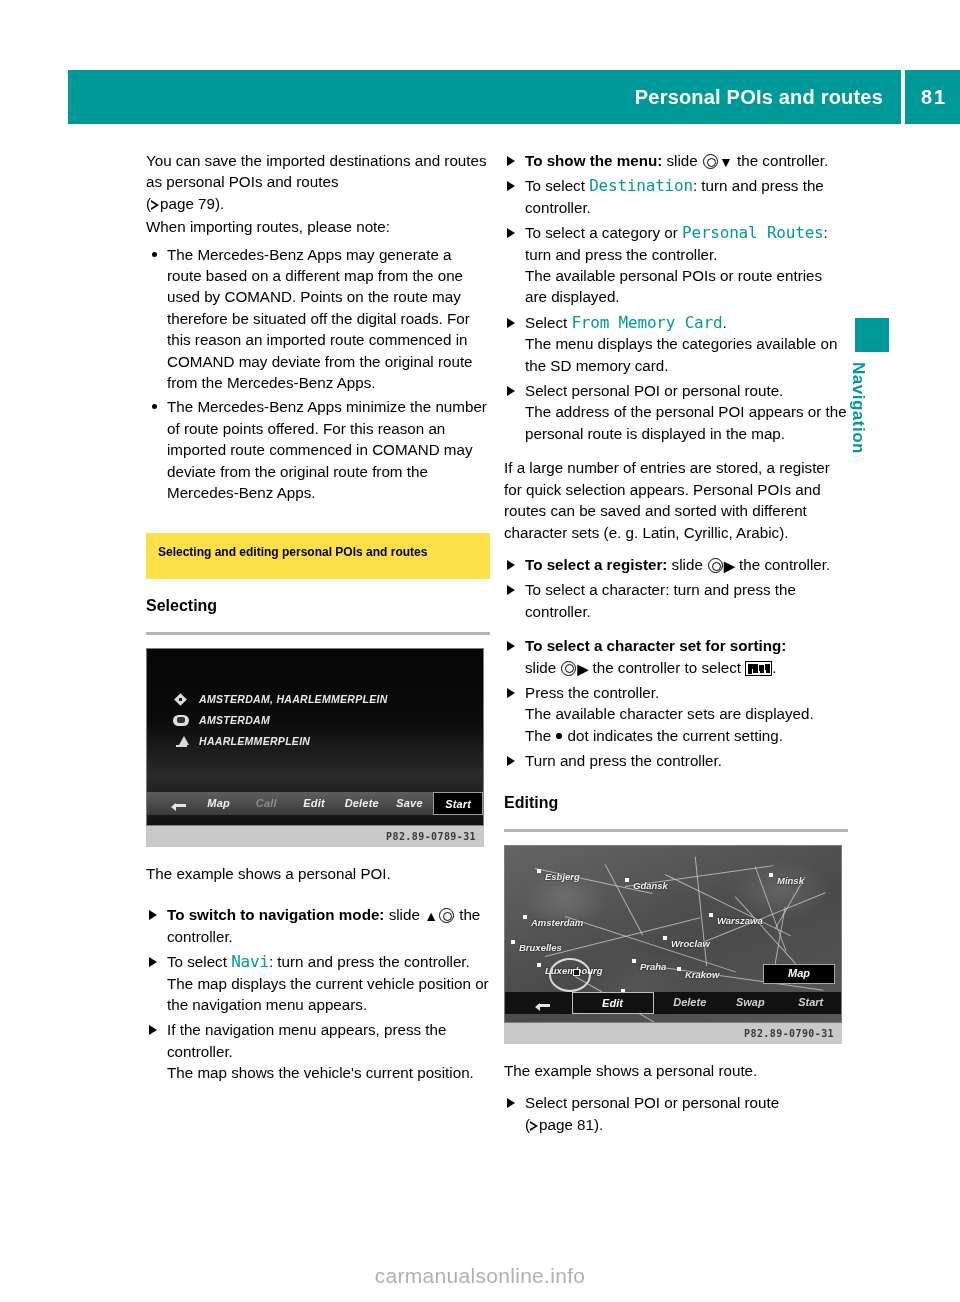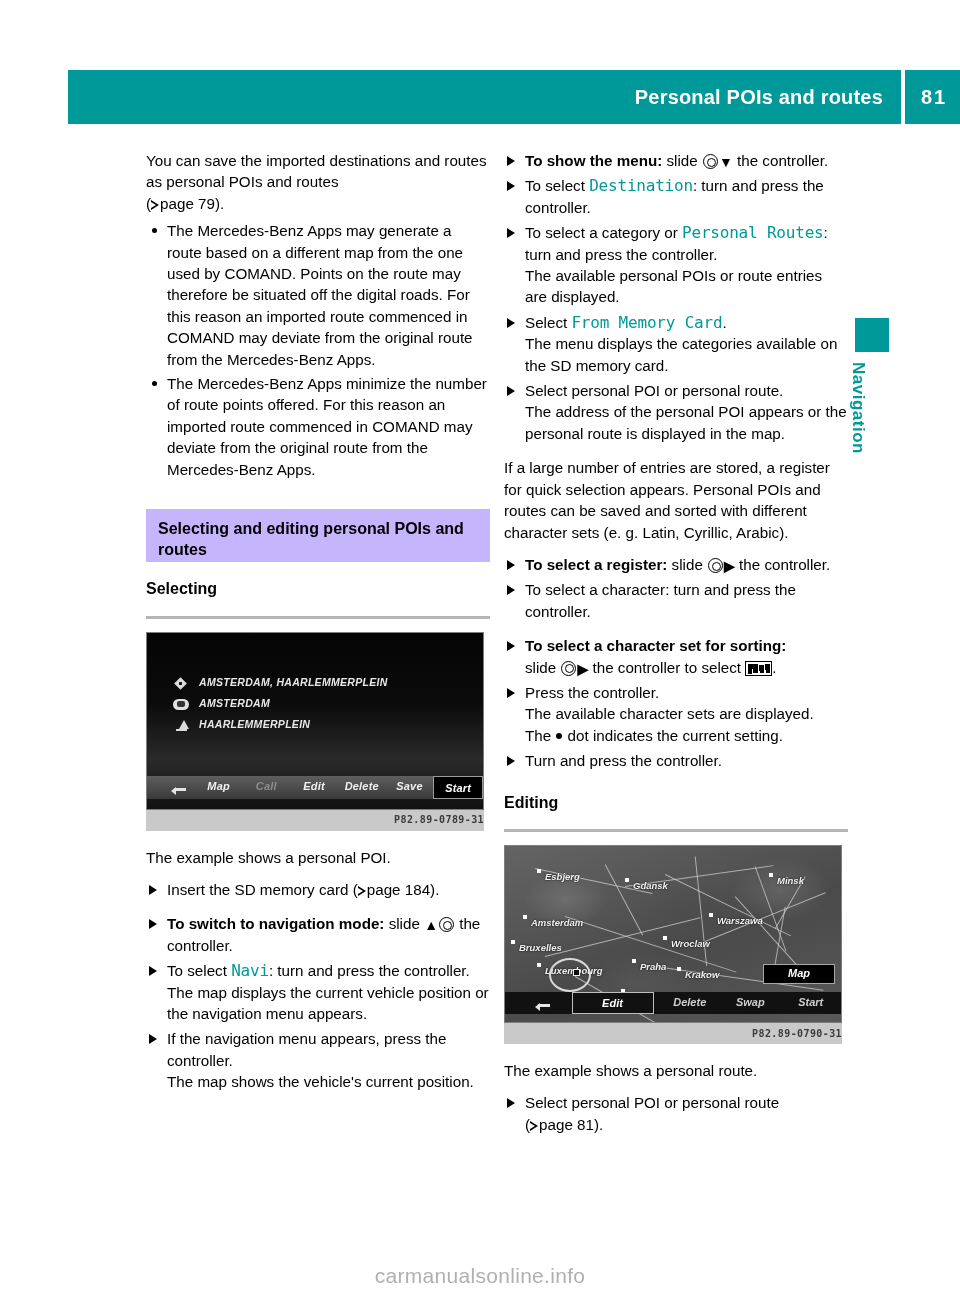--- a/index.html
+++ b/index.html
@@ -174,25 +174,25 @@
     display: inline-block;
     width: 6px; height: 6px;
     background: #000;
     border-radius: 50%;
     vertical-align: 2px;
     margin: 0 1px;
   }
 
   
   .sec-head {
-    background: #c4b5fd;
-    font-weight: bold;
-    font-size: 16px;
+    background: #fde047;
+    font-weight: bold;
+    font-size: 12px;
     line-height: 21px;
-    padding: 9px 12px 2px 12px;
+    padding: 9px 12px 16px 12px;
   }
   .sub-head {
     font-weight: bold;
     font-size: 16px;
     margin-top: 16px;
     padding-bottom: 16px;
   }
   .rule {
     height: 3px;
     background: #b5b5b5;
@@ -210,20 +210,21 @@
   }
   .fig-caption {
     height: 21px;
     background: #c9c9c9;
     font-size: 10px;
     font-weight: bold;
     color: #3a3a3a;
     display: flex;
     align-items: center;
     justify-content: flex-end;
+    padding-right: 8px;
     letter-spacing: 0.4px;
     font-family: "DejaVu Sans Mono", monospace;
   }
 
   
   .poi-screen {
     background: linear-gradient(180deg,#050505 0%,#0b0b0b 40%,#2a2a2a 72%,#111 100%);
   }
   .poi-rows {
     position: absolute;
@@ -465,20 +466,21 @@
   <div class="header-page">81</div>
 </div>
 
 <div class="col col-left">
 
   <p class="para">
     <span>You can save the imported destinations and routes as personal POIs and routes</span>
     <br>(<span class="ref-arrow-hollow"></span><span>page 79</span>).
   </p>
 
+  <p class="para">When importing routes, please note:</p>
 
   <ul class="dot-list">
     <li>The Mercedes-Benz Apps may generate a route based on a different map from the one used by COMAND. Points on the route may therefore be situated off the digital roads. For this reason an imported route commenced in COMAND may deviate from the original route from the Mercedes-Benz Apps.</li>
     <li>The Mercedes-Benz Apps minimize the number of route points offered. For this reason an imported route commenced in COMAND may deviate from the original route from the Mercedes-Benz Apps.</li>
   </ul>
 
   <div class="gap-lg"></div>
 
   <div class="sec-head">Selecting and editing personal POIs and routes</div>
   <div class="sub-head">Selecting</div>
@@ -512,23 +514,20 @@
     </div>
     <div class="fig-caption">P82.89-0789-31</div>
   </div>
 
   <div class="gap-md"></div>
 
   <p class="para">The example shows a personal POI.</p>
 
   <div class="gap-sm"></div>
 
-  <div class="step">
-    <span>Insert the SD memory card (</span><span class="ref-arrow-hollow"></span><span>page 184</span><span>).</span>
-  </div>
 
   <div class="gap-sm"></div>
 
   <div class="step">
     <b>To switch to navigation mode:</b><span> slide</span>
     <span class="arr">▲</span><span class="ctrl"></span><span> the controller.</span>
   </div>
 
   <div class="step">
     <span>To select </span><span class="ui">Navi</span><span>: turn and press the controller.</span>

